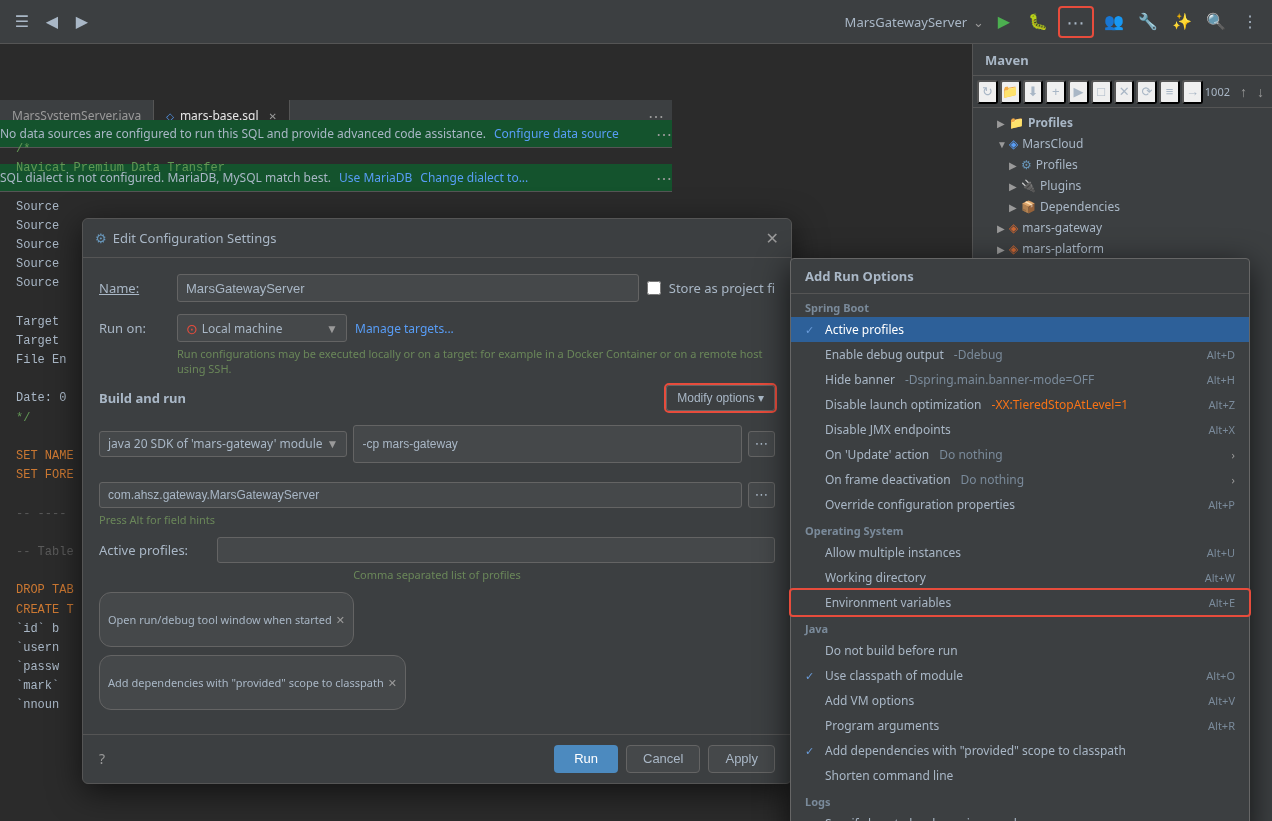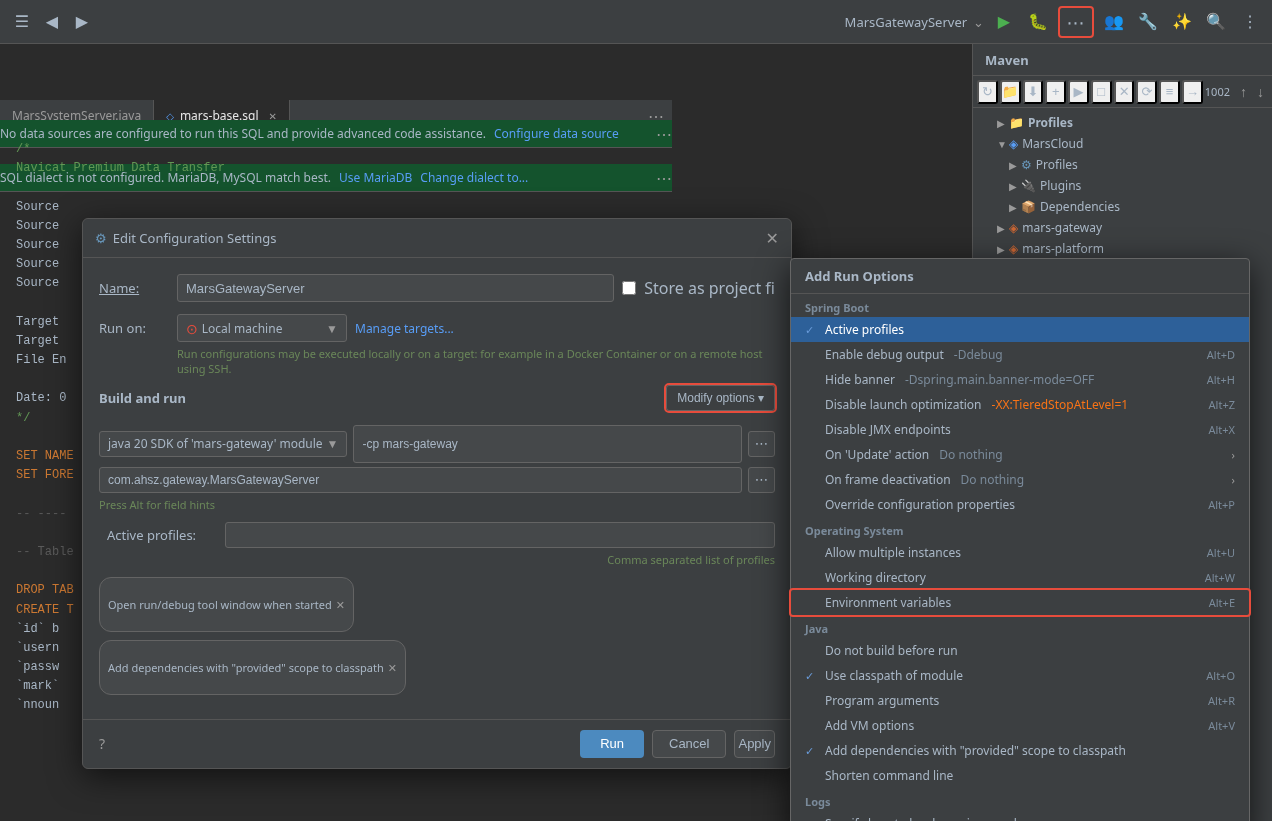--- a/index.html
+++ b/index.html
@@ -114,21 +114,21 @@
     .dialog-body { padding: 16px; }
     .form-row {
       display: flex; align-items: center; margin-bottom: 12px; gap: 8px;
     }
     .form-label { color: #a9b7c6; font-size: 13px; min-width: 70px; }
     .form-input {
       flex: 1; height: 28px; background: #45484a; border: 1px solid #646464;
       color: #a9b7c6; padding: 0 8px; font-size: 13px; border-radius: 3px;
     }
     .form-checkbox { width: 14px; height: 14px; }
-    .form-checkbox-label { font-size: 16px; color: #a9b7c6; }
+    .form-checkbox-label { font-size: 13px; color: #a9b7c6; }
     .run-on-row { display: flex; align-items: center; gap: 8px; margin-bottom: 4px; }
     .run-on-select {
       height: 28px; background: #45484a; border: 1px solid #646464;
       color: #a9b7c6; padding: 0 8px; font-size: 12px; border-radius: 3px;
       display: flex; align-items: center; gap: 4px; cursor: pointer; min-width: 170px;
     }
     .run-on-hint {
       font-size: 11px; color: #6a8759; margin-left: 78px; margin-bottom: 8px; line-height: 1.4;
     }
     .section-header {
@@ -136,21 +136,21 @@
       margin-bottom: 10px; padding-bottom: 4px;
     }
     .section-title { font-size: 13px; color: #a9b7c6; font-weight: bold; }
     .modify-options-btn {
       height: 26px; padding: 0 10px; background: #3c3f41;
       border: 1px solid #646464; color: #a9b7c6; font-size: 12px;
       border-radius: 3px; cursor: pointer; display: flex; align-items: center; gap: 4px;
       outline: 2px solid #e74c3c;
     }
     .sdk-row {
-      display: flex; align-items: center; gap: 6px; margin-bottom: 4px;
+      display: flex; align-items: center; gap: 6px; margin-bottom: 19px;
     }
     .sdk-select {
       height: 26px; background: #45484a; border: 1px solid #646464;
       color: #a9b7c6; padding: 0 8px; font-size: 12px; border-radius: 3px;
       display: flex; align-items: center; gap: 4px; cursor: pointer; min-width: 200px;
     }
     .cp-input {
       flex: 1; height: 38px; background: #45484a; border: 1px solid #646464;
       color: #a9b7c6; padding: 0 8px; font-size: 12px; border-radius: 3px;
     }
@@ -158,47 +158,47 @@
       display: flex; align-items: center; gap: 6px; margin-bottom: 4px;
     }
     .main-class-input {
       flex: 1; height: 26px; background: #45484a; border: 1px solid #646464;
       color: #a9b7c6; padding: 0 8px; font-size: 12px; border-radius: 3px;
     }
     .field-hints { font-size: 11px; color: #6a8759; margin-bottom: 10px; }
     .active-profiles-row {
       display: flex; align-items: center; gap: 8px; margin-bottom: 4px;
     }
-    .active-profiles-label { font-size: 13px; color: #a9b7c6; min-width: 110px; margin-left: 8px; }
+    .active-profiles-label { font-size: 13px; color: #a9b7c6; min-width: 110px; }
     .active-profiles-input {
       flex: 1; height: 26px; background: #45484a; border: 1px solid #646464;
       color: #a9b7c6; padding: 0 8px; font-size: 12px; border-radius: 3px;
     }
-    .profiles-hint { font-size: 11px; color: #6a8759; text-align: right; margin-bottom: 10px; }
+    .profiles-hint { font-size: 11px; color: #6a8759; text-align: center; margin-bottom: 10px; }
     .tags-row { display: flex; gap: 6px; flex-wrap: wrap; margin-bottom: 8px; }
     .tag {
       background: #45484a; border: 1px solid #646464; color: #a9b7c6;
       padding: 19px 8px; border-radius: 12px; font-size: 11px;
       display: flex; align-items: center; gap: 4px;
     }
     .tag-close { cursor: pointer; color: #9a9a9a; font-size: 11px; }
     .dialog-footer {
       display: flex; align-items: center; justify-content: flex-end;
       padding: 10px 16px; border-top: 1px solid #555; gap: 8px;
     }
     .btn-run {
       height: 28px; padding: 0 20px; background: #4c8abf;
       border: none; color: #fff; font-size: 13px; border-radius: 4px; cursor: pointer;
     }
     .btn-cancel {
       height: 28px; padding: 0 16px; background: #45484a;
       border: 1px solid #646464; color: #a9b7c6; font-size: 13px; border-radius: 4px; cursor: pointer;
     }
     .btn-apply {
-      height: 28px; padding: 0 3px; background: #45484a;
+      height: 28px; padding: 0 16px; background: #45484a;
       border: 1px solid #646464; color: #a9b7c6; font-size: 13px; border-radius: 4px; cursor: pointer;
     }
     .help-icon { color: #9a9a9a; cursor: pointer; font-size: 14px; }
 
     
     .run-options-panel {
       position: absolute; left: 790px; top: 258px;
       width: 460px; background: #3c3f41;
       border: 1px solid #666; border-radius: 4px;
       box-shadow: 0 8px 32px rgba(0,0,0,0.7);
@@ -558,30 +558,30 @@
   <div class="run-options-item">
     <div class="item-left">
       <span class="check" style="color:#6a9cdb;">✓</span>
       <span>Use classpath of module</span>
     </div>
     <span class="shortcut">Alt+O</span>
   </div>
   <div class="run-options-item">
     <div class="item-left">
       <span class="check"></span>
+      <span>Add VM options</span>
+    </div>
+    <span class="shortcut">Alt+V</span>
+  </div>
+  <div class="run-options-item">
+    <div class="item-left">
+      <span class="check"></span>
       <span>Program arguments</span>
     </div>
     <span class="shortcut">Alt+R</span>
-  </div>
-  <div class="run-options-item">
-    <div class="item-left">
-      <span class="check"></span>
-      <span>Add VM options</span>
-    </div>
-    <span class="shortcut">Alt+V</span>
   </div>
   <div class="run-options-item">
     <div class="item-left">
       <span class="check" style="color:#6a9cdb;">✓</span>
       <span>Add dependencies with "provided" scope to classpath</span>
     </div>
   </div>
   <div class="run-options-item">
     <div class="item-left">
       <span class="check"></span>

